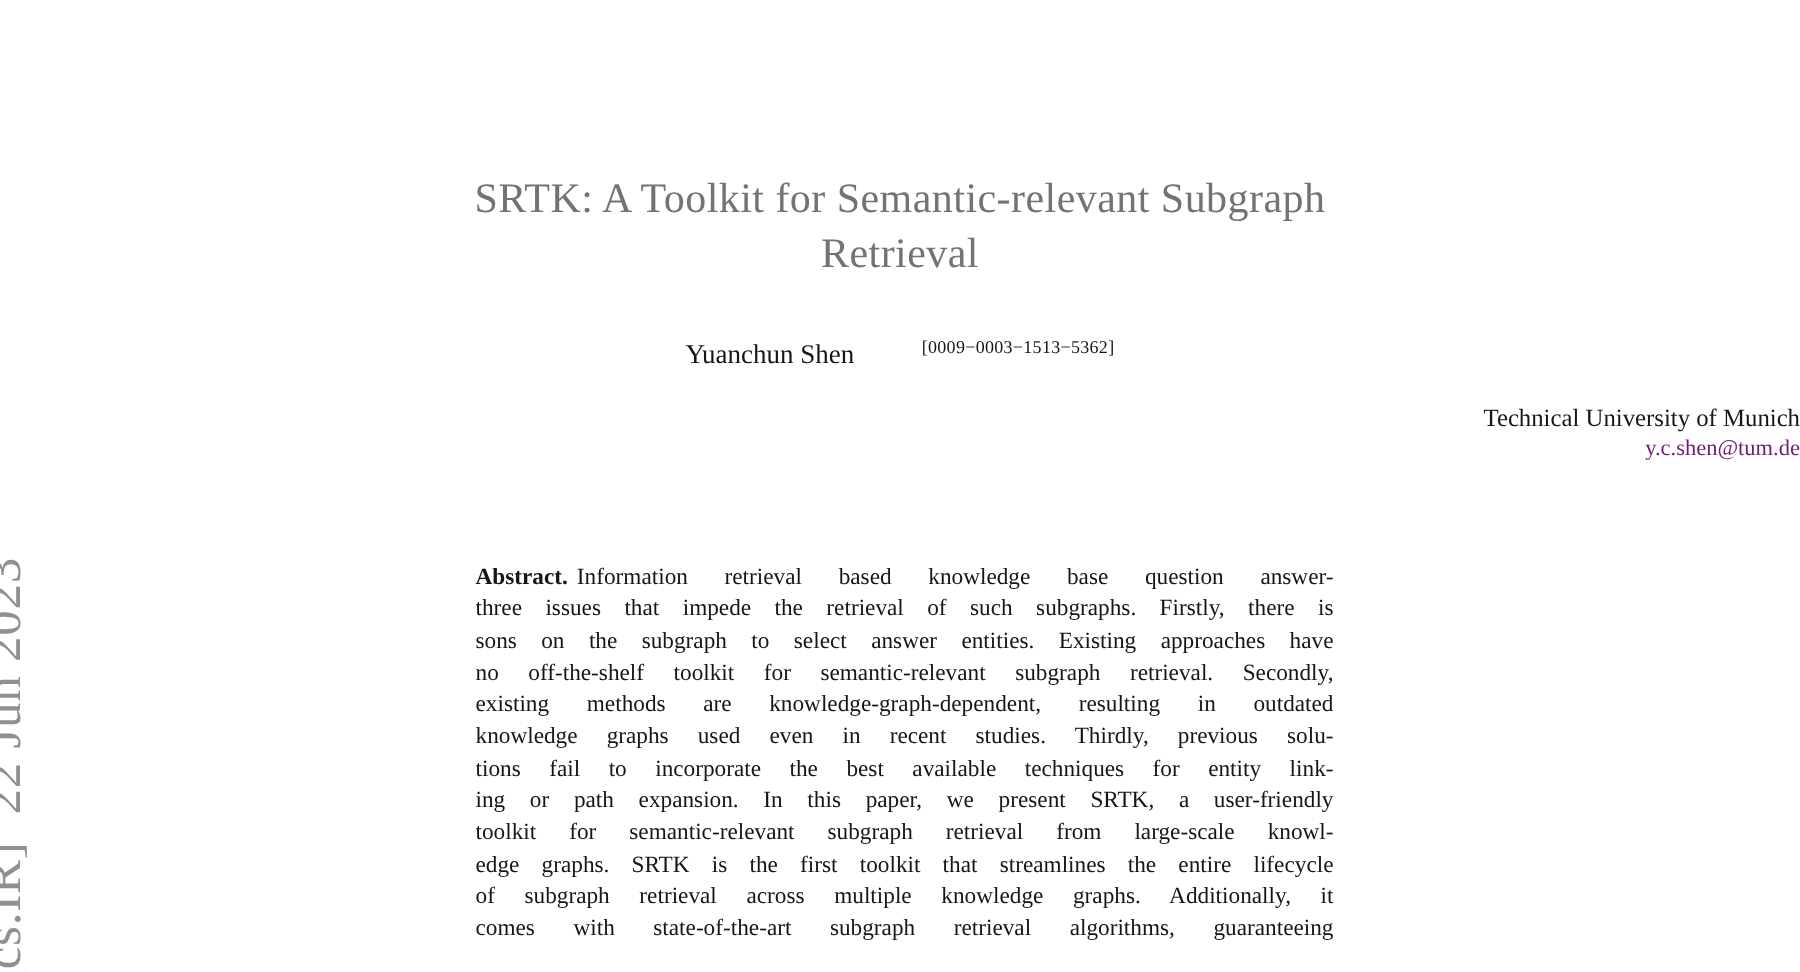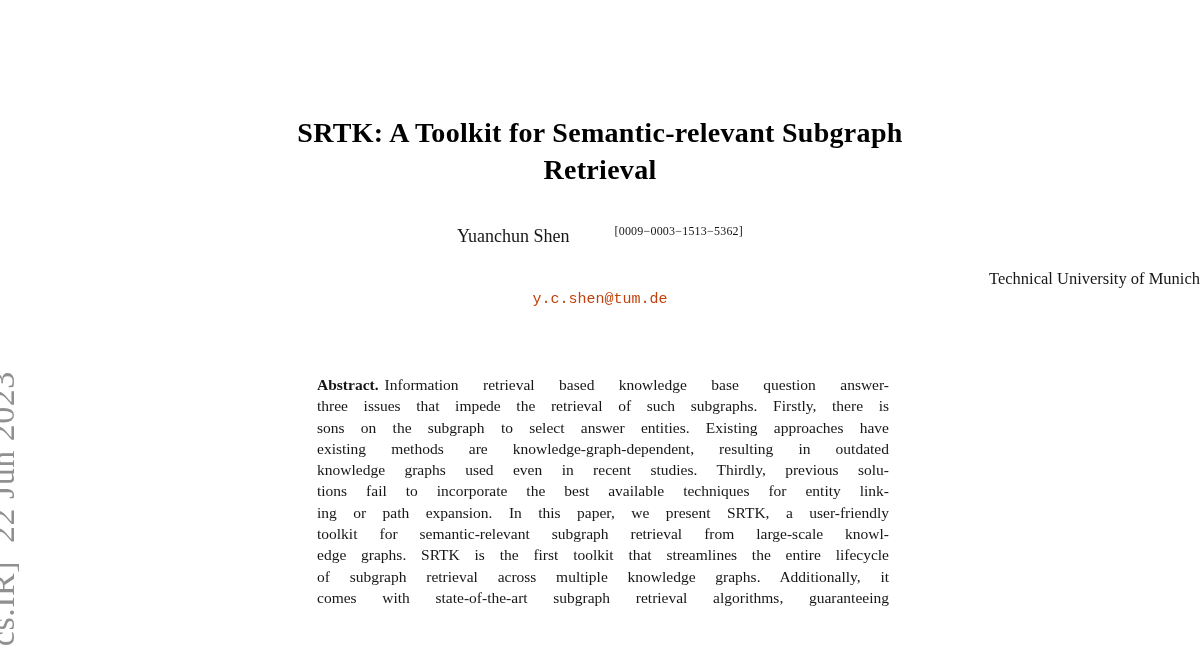--- a/index.html
+++ b/index.html
@@ -31,25 +31,25 @@
     letter-spacing: 0.5px;
   }
 
   
   .title-block {
     position: absolute;
     top: 114px;
     left: 0;
     width: 100%;
     text-align: center;
-    font-weight: bold;
+    font-weight: normal;
     font-size: 28px;
     line-height: 37px;
     letter-spacing: 0.3px;
-    color: #000000;
+    color: #737373;
   }
   .title-line { display: block; }
 
   
   .author-line {
     position: absolute;
     top: 224px;
     left: 0;
     width: 100%;
     text-align: center;
@@ -71,24 +71,24 @@
     width: 100%;
     text-align: right;
     font-size: 16.5px;
     color: #161616;
   }
   .email {
     position: absolute;
     top: 291px;
     left: 0;
     width: 100%;
-    text-align: center;
-    font-family: Liberation Mono, monospace;
+    text-align: right;
+    font-family: Liberation Serif, serif;
     font-size: 15px;
-    color: #c2410c;
+    color: #701a75;
   }
 
   
   .abstract {
     position: absolute;
     top: 374px;
     left: 317px;
     width: 572px;
     font-size: 15.5px;
     line-height: 21.3px;
@@ -123,20 +123,21 @@
 
   <div class="email">y.c.shen@tum.de</div>
 
   <div class="abstract">
     <div class="abs-line">
       <span class="abs-label">Abstract.</span><span>Information retrieval based knowledge base question answer-</span>
     </div>
     <div>
         <div class="abs-line">three issues that impede the retrieval of such subgraphs. Firstly, there is</div>
         <div class="abs-line">sons on the subgraph to select answer entities. Existing approaches have</div>
+        <div class="abs-line">no off-the-shelf toolkit for semantic-relevant subgraph retrieval. Secondly,</div>
         <div class="abs-line">existing methods are knowledge-graph-dependent, resulting in outdated</div>
         <div class="abs-line">knowledge graphs used even in recent studies. Thirdly, previous solu-</div>
         <div class="abs-line">tions fail to incorporate the best available techniques for entity link-</div>
         <div class="abs-line">ing or path expansion. In this paper, we present SRTK, a user-friendly</div>
         <div class="abs-line">toolkit for semantic-relevant subgraph retrieval from large-scale knowl-</div>
         <div class="abs-line">edge graphs. SRTK is the first toolkit that streamlines the entire lifecycle</div>
         <div class="abs-line">of subgraph retrieval across multiple knowledge graphs. Additionally, it</div>
         <div class="abs-line">comes with state-of-the-art subgraph retrieval algorithms, guaranteeing</div>
       </div>
   </div>

